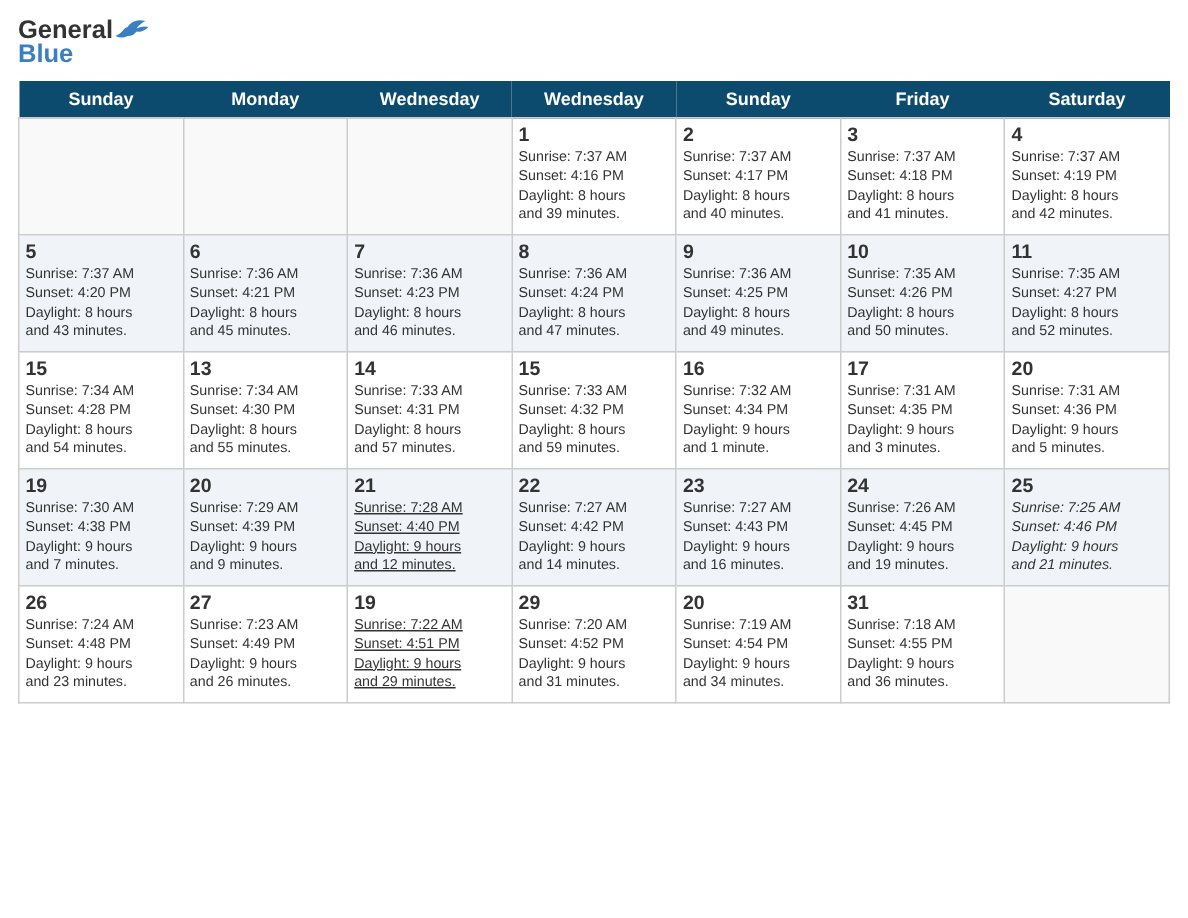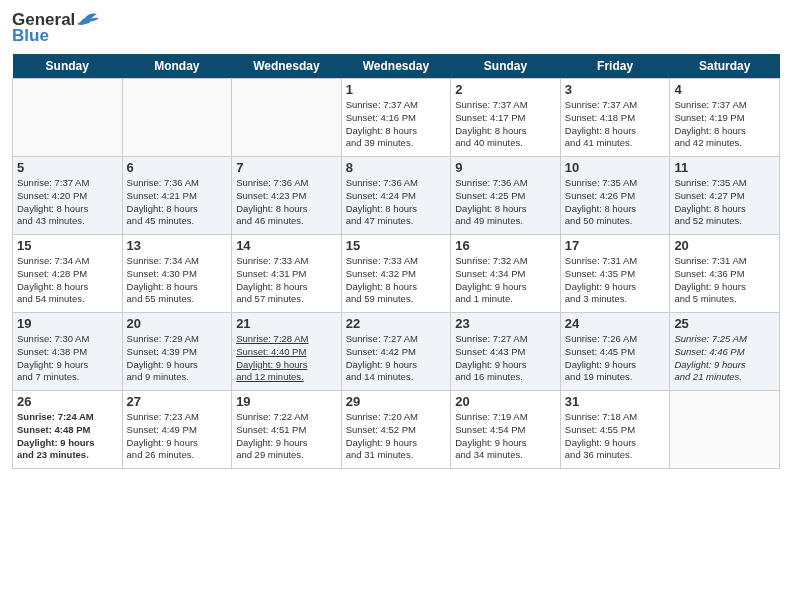--- a/index.html
+++ b/index.html
@@ -294,35 +294,35 @@
             <div class="date-num">25</div>
             <div class="cell-info" style="white-space: pre-line; font-style: italic;">Sunrise: 7:25 AM
 Sunset: 4:46 PM
 Daylight: 9 hours
 and 21 minutes.</div>
           </td>
         </tr>
         <tr>
           <td>
             <div class="date-num">26</div>
-            <div class="cell-info" style="white-space: pre-line; font-weight: bold;">Sunrise: 7:24 AM
+            <div class="cell-info" style="white-space: pre-line;">Sunrise: 7:24 AM
 Sunset: 4:48 PM
 Daylight: 9 hours
 and 23 minutes.</div>
           </td>
           <td>
             <div class="date-num">27</div>
             <div class="cell-info" style="white-space: pre-line;">Sunrise: 7:23 AM
 Sunset: 4:49 PM
 Daylight: 9 hours
 and 26 minutes.</div>
           </td>
           <td>
             <div class="date-num">19</div>
-            <div class="cell-info" style="white-space: pre-line;">Sunrise: 7:22 AM
+            <div class="cell-info" style="white-space: pre-line; text-decoration: underline;">Sunrise: 7:22 AM
 Sunset: 4:51 PM
 Daylight: 9 hours
 and 29 minutes.</div>
           </td>
           <td>
             <div class="date-num">29</div>
             <div class="cell-info" style="white-space: pre-line;">Sunrise: 7:20 AM
 Sunset: 4:52 PM
 Daylight: 9 hours
 and 31 minutes.</div>

